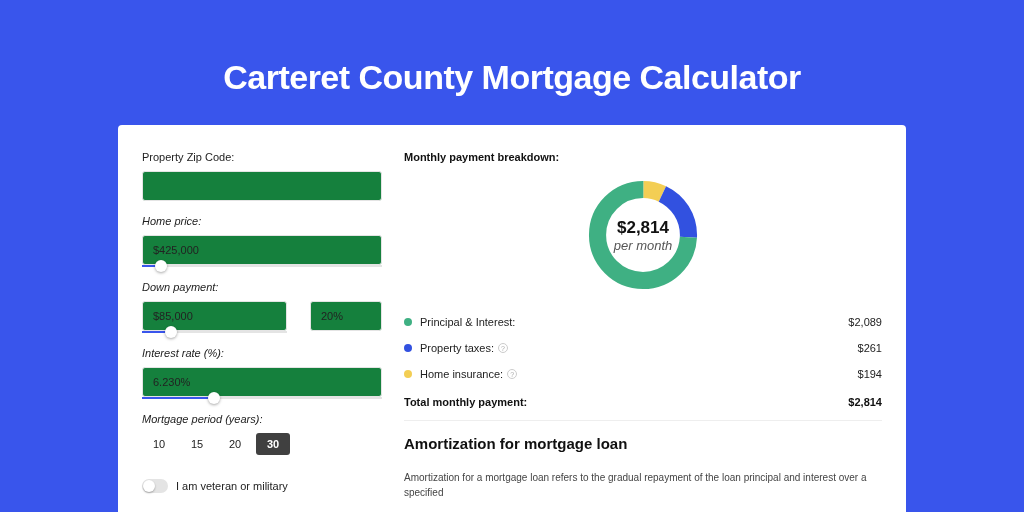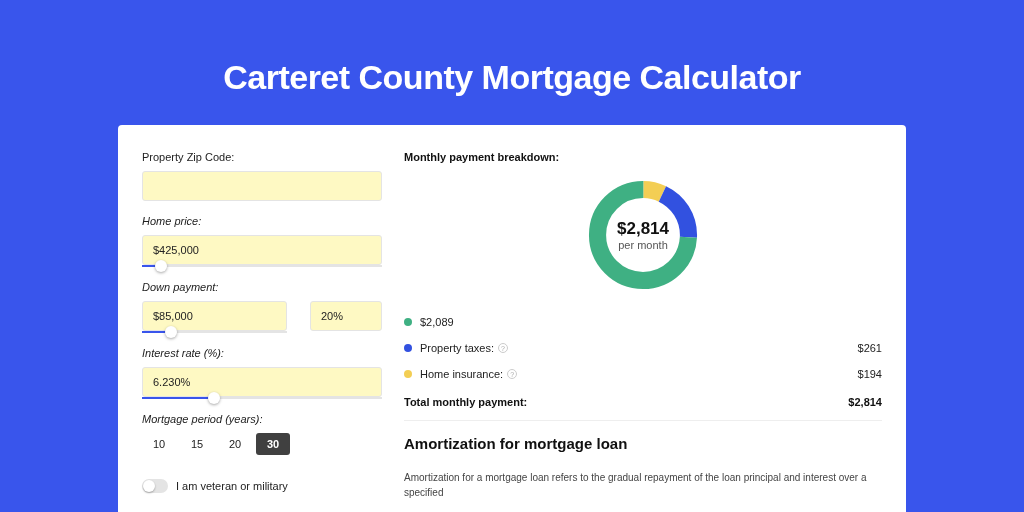--- a/index.html
+++ b/index.html
@@ -4,40 +4,40 @@
 <style>
   * { box-sizing: border-box; margin: 0; padding: 0; }
   html, body { width: 1024px; height: 512px; overflow: hidden; font-family: -apple-system, BlinkMacSystemFont, "Segoe UI", Arial, sans-serif; }
   body { background: #3955ec; }
   .title { text-align: center; color: #fff; font-size: 34px; font-weight: 800; padding-top: 58px; padding-bottom: 28px; letter-spacing: -0.5px; }
   .card { background: #fff; width: 788px; margin: 0 auto; height: 400px; border-radius: 4px 4px 0 0; padding: 26px 24px 0 24px; display: flex; gap: 22px; }
   .left { width: 240px; flex-shrink: 0; }
   .right { flex: 1; display: flex; flex-direction: column; }
   .field-label { font-size: 11px; color: #222; margin-bottom: 8px; }
   .field-label.mt { margin-top: 14px; font-style: italic; }
-  .text-input { width: 100%; height: 30px; border: 1px solid #e4e4e4; border-radius: 3px; padding: 0 10px; font-size: 11px; color: #222; background: #fef9c3; }
+  .text-input { width: 100%; height: 30px; border: 1px solid #e4e4e4; border-radius: 3px; padding: 0 10px; font-size: 11px; color: #222; background: #15803d; }
   .text-input::placeholder { color: #888; }
   .slider-track { position: relative; height: 2px; background: #e4e4e4; margin-top: 0; }
   .slider-fill { position: absolute; height: 2px; background: #3955ec; left: 0; }
   .slider-thumb { position: absolute; width: 12px; height: 12px; background: #fff; border-radius: 50%; box-shadow: 0 1px 3px rgba(0,0,0,0.35); top: -5px; transform: translateX(-50%); cursor: grab; }
   .row2 { display: flex; gap: 23px; }
   .row2 .col-a { flex: 1; }
   .row2 .col-b { width: 72px; }
   .period-row { display: flex; gap: 4px; }
   .period-btn { width: 34px; height: 22px; border: none; background: transparent; font-size: 11px; color: #222; cursor: pointer; border-radius: 3px; }
   .period-btn.active { background: #404040; color: #fff; font-weight: 600; }
   .toggle-row { display: flex; align-items: center; gap: 8px; margin-top: 24px; }
   .toggle { width: 26px; height: 14px; background: #e4e4e4; border-radius: 7px; position: relative; cursor: pointer; }
   .toggle::after { content: ""; position: absolute; width: 12px; height: 12px; background: #fff; border-radius: 50%; top: 1px; left: 1px; box-shadow: 0 1px 2px rgba(0,0,0,0.3); }
   .toggle-label { font-size: 11px; color: #222; }
   .breakdown-title { font-size: 11px; font-weight: 700; color: #111; margin-bottom: 12px; }
   .donut-wrap { display: flex; justify-content: center; margin-bottom: 14px; position: relative; }
   .donut-center { position: absolute; top: 50%; left: 50%; transform: translate(-50%, -50%); text-align: center; }
   .donut-amt { font-size: 17px; font-weight: 800; color: #111; }
-  .donut-sub { font-size: 11px; color: #555; }
+  .donut-sub { font-size: 13px; color: #555; font-style: italic; }
   .legend-row { display: flex; align-items: center; padding: 7px 0; border-bottom: 0; }
   .legend-dot { width: 8px; height: 8px; border-radius: 50%; margin-right: 8px; flex-shrink: 0; }
   .legend-label { font-size: 11px; color: #222; flex: 1; display: flex; align-items: center; gap: 4px; }
   .legend-val { font-size: 11px; color: #222; }
   .legend-total { display: flex; padding: 9px 0 12px 0; }
   .legend-total .lab { font-size: 11px; font-weight: 700; color: #111; flex: 1; }
   .legend-total .val { font-size: 11px; font-weight: 700; color: #111; }
   .info-icon { width: 10px; height: 10px; border: 1px solid #ccc; border-radius: 50%; display: inline-flex; align-items: center; justify-content: center; font-size: 7px; color: #aaa; }
   .amort { border-top: 1px solid #eee; padding-top: 14px; }
   .amort h3 { font-size: 15px; font-weight: 700; color: #111; margin-bottom: 18px; }
@@ -109,20 +109,21 @@
         </svg>
       <div class="donut-center">
         <div class="donut-amt">$2,814</div>
         <div class="donut-sub">per month</div>
       </div>
     </div>
 
     <div id="legend-rows">
         <div class="legend-row">
           <span class="legend-dot" style="background: rgb(63, 176, 131);"></span>
+          <span class="legend-label">Principal &amp; Interest:</span>
           <span class="legend-val">$2,089</span>
         </div>
         <div class="legend-row">
           <span class="legend-dot" style="background: rgb(50, 81, 224);"></span>
           <span class="legend-label">Property taxes:<span class="info-icon">?</span></span>
           <span class="legend-val">$261</span>
         </div>
         <div class="legend-row">
           <span class="legend-dot" style="background: rgb(243, 206, 84);"></span>
           <span class="legend-label">Home insurance:<span class="info-icon">?</span></span>

